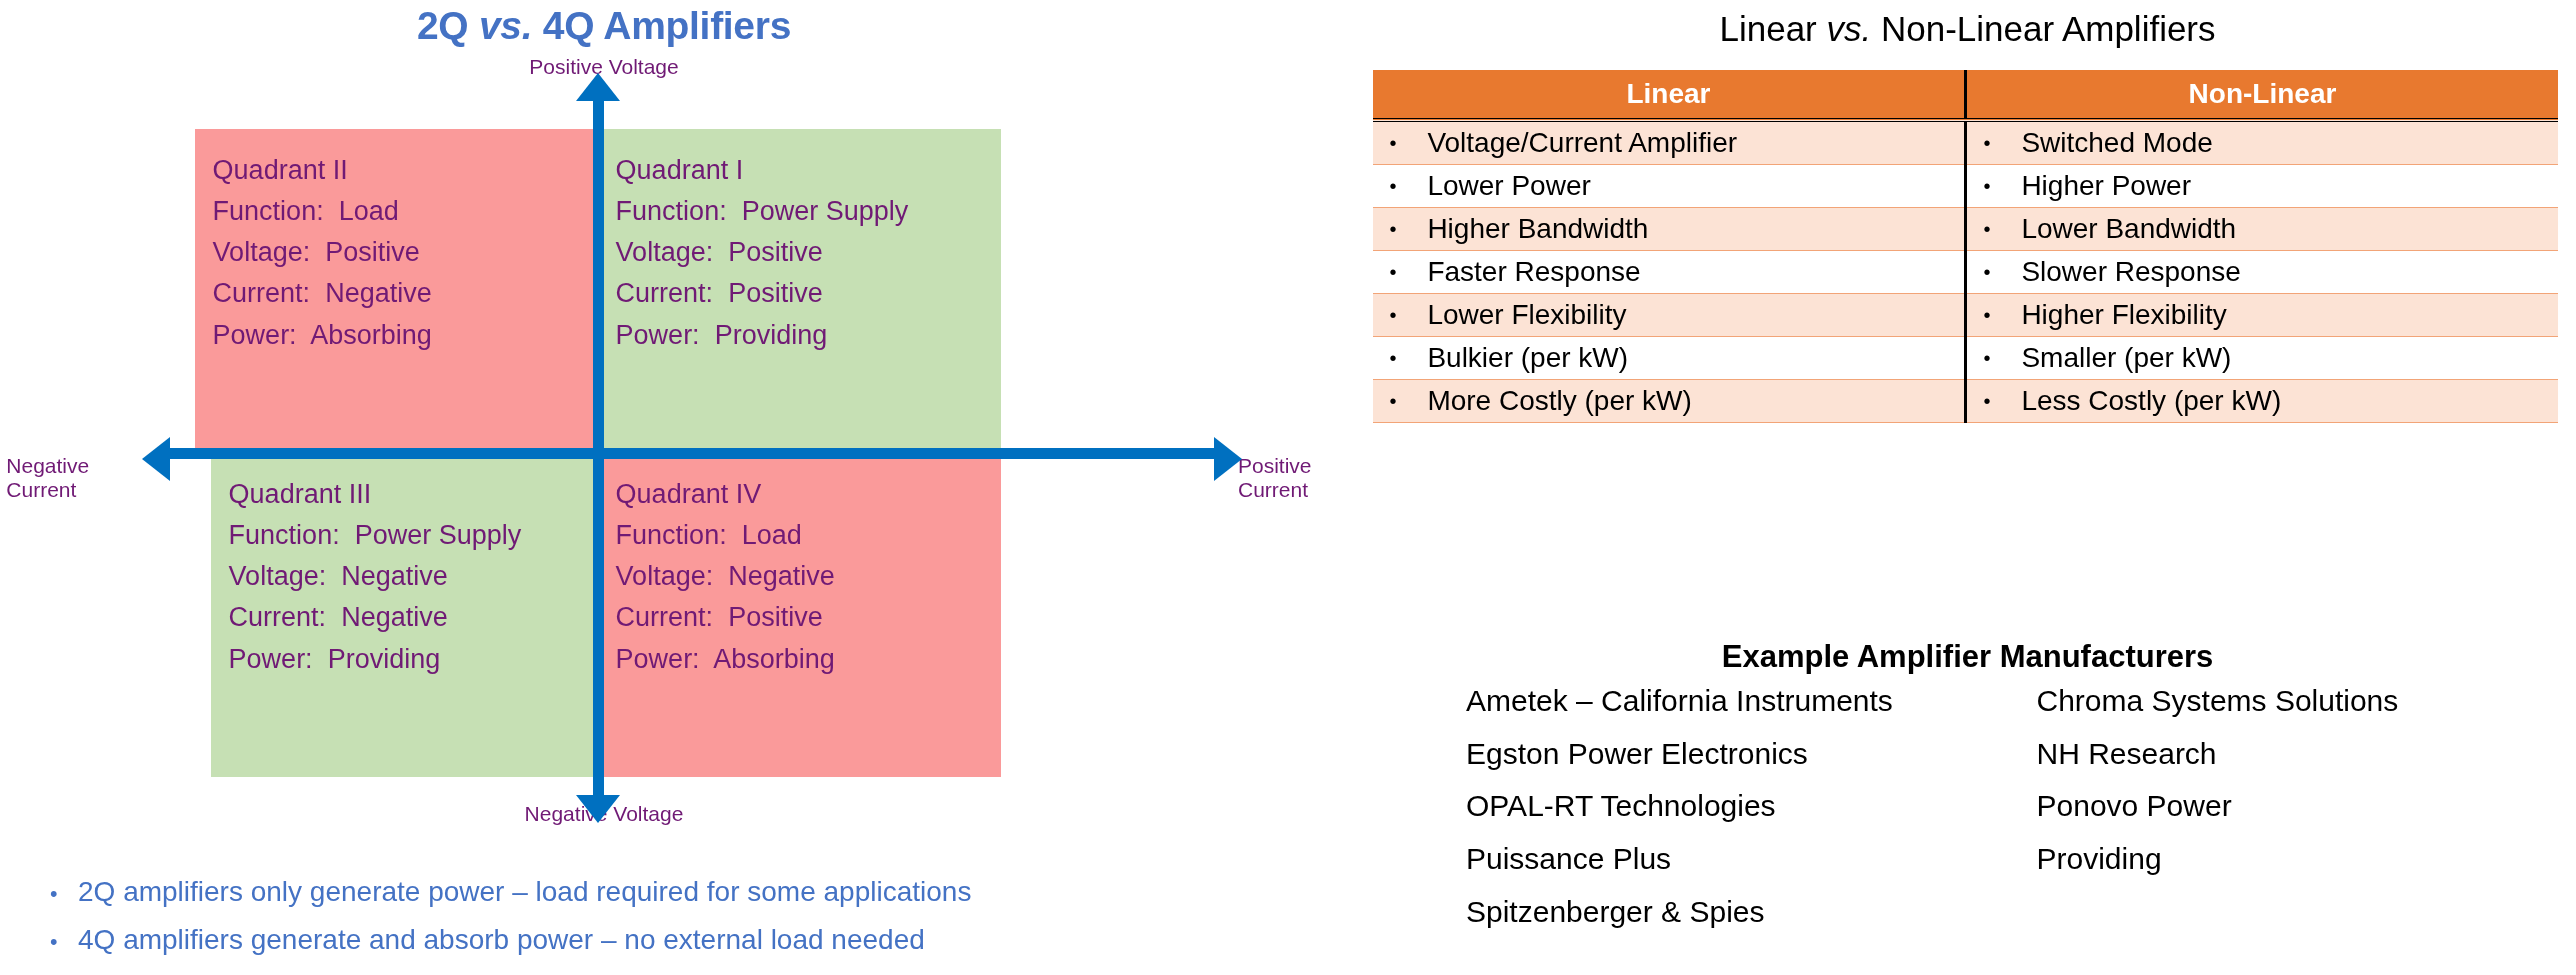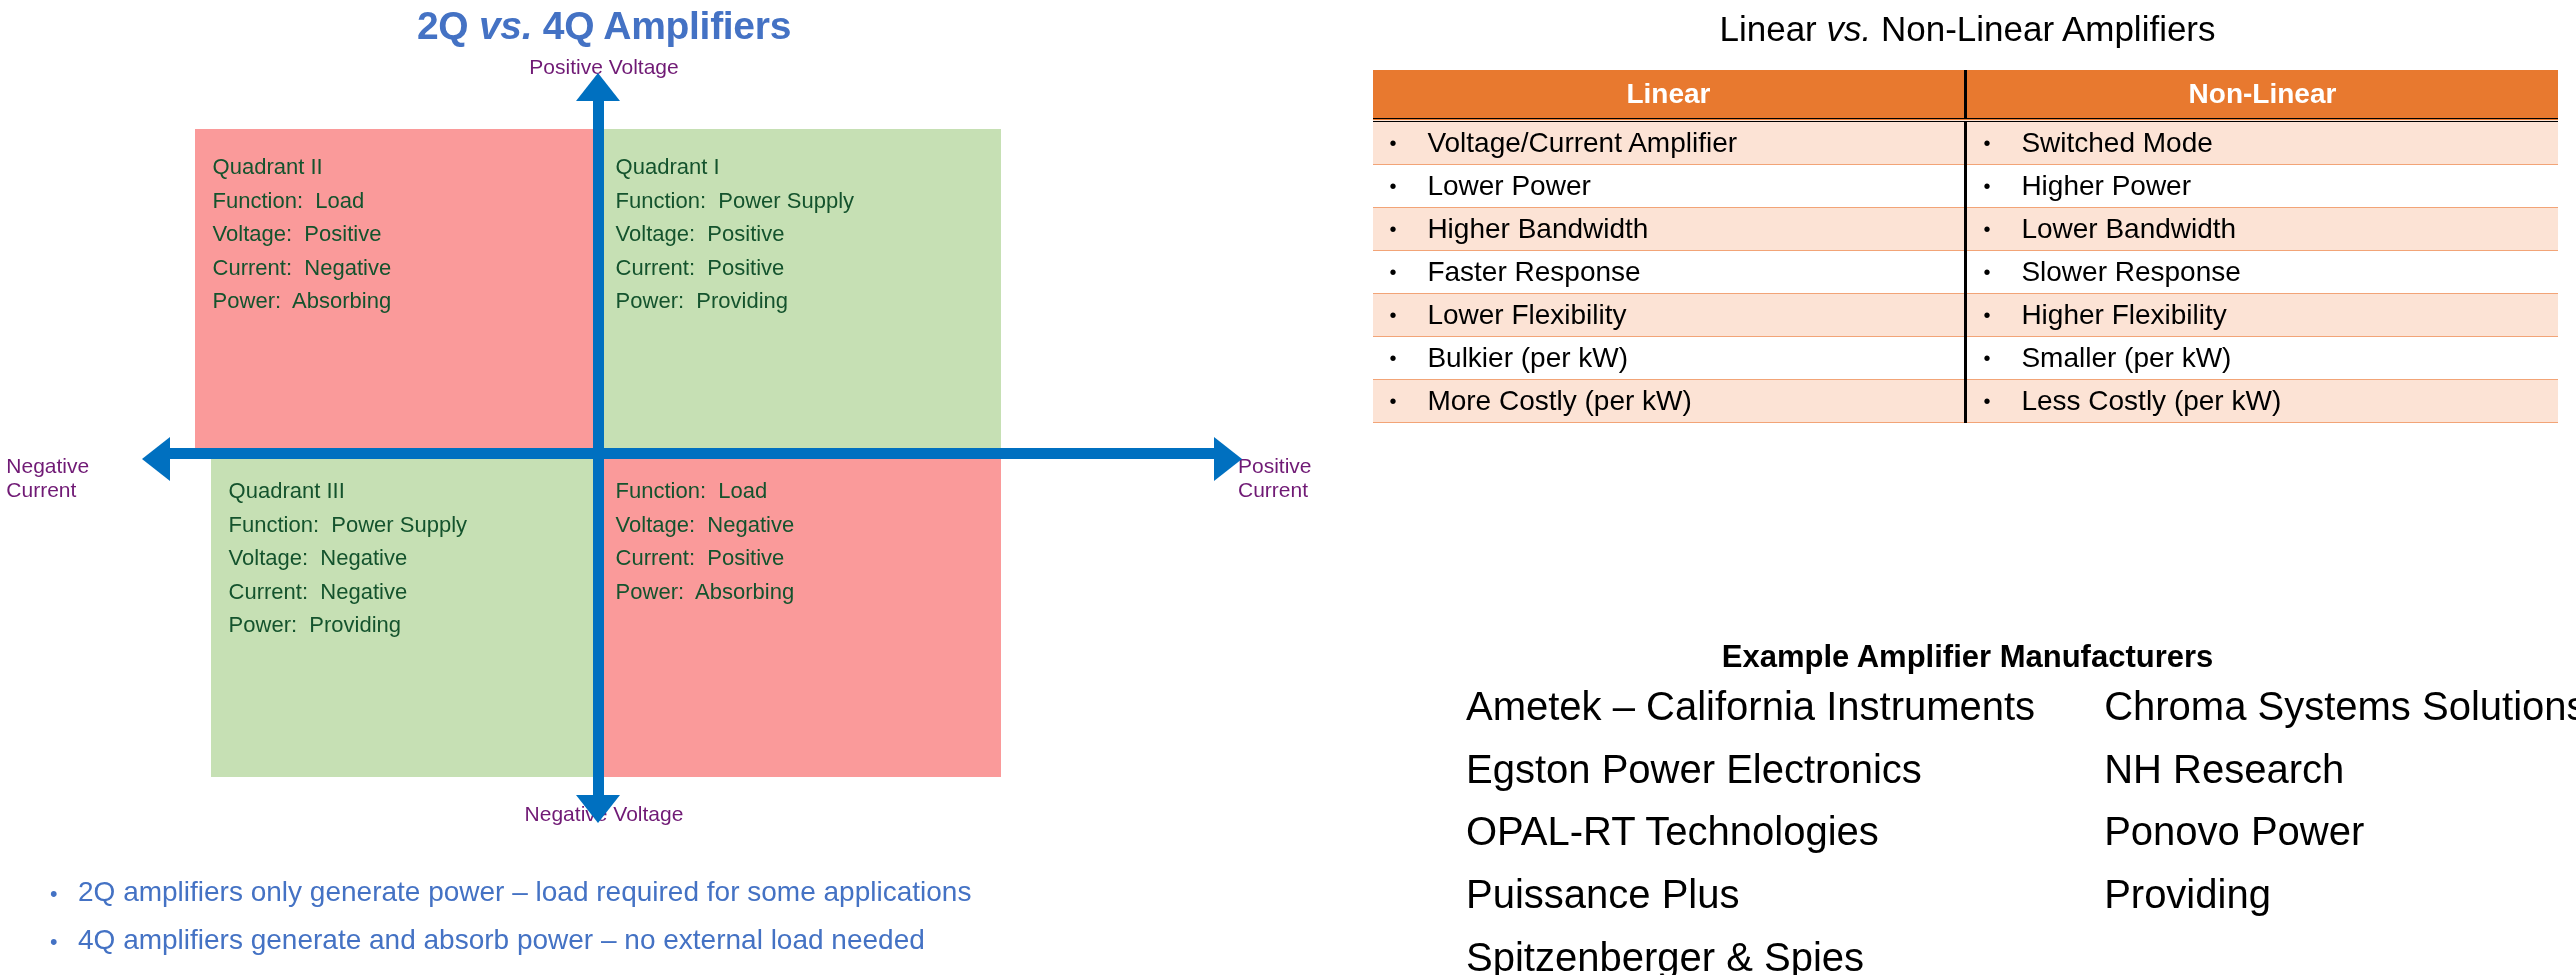--- a/index.html
+++ b/index.html
@@ -57,22 +57,22 @@
     position: absolute;
     width: 403px; height: 324px;
     box-sizing: border-box;
     padding: 21.4px 0 0 17.6px;
   }
   .quad.q2 { left: 0;     top: 0;   background: #FA9A9A; }
   .quad.q1 { left: 403px; top: 0;   background: #C6E0B4; }
   .quad.q3 { left: 16px;     top: 324px; background: #C6E0B4; }
   .quad.q4 { left: 403px; top: 324px; background: #FA9A9A; }
   .quad .line {
-    font-size: 22px;
-    color: #14532d;
+    font-size: 27px;
+    color: #701a75;
     line-height: 1.52;
     white-space: pre;
   }
 
   
   #v-axis {
     position: absolute;
     left: 593px; top: 96px;
     width: 11.3px; height: 706px;
     background: #0070C0;
@@ -213,21 +213,21 @@
     left: 0; top: 686px;
     width: 1217px;
     display: flex;
   }
   #mfg-cols .mfg-col {
     flex: 0 0 50%;
   }
   #mfg-cols .mfg-col.left  { padding-left: 107px; box-sizing: border-box; }
   #mfg-cols .mfg-col.right { padding-left: 69px; box-sizing: border-box; }
   #mfg-cols .mfg-item {
-    font-size: 40px;
+    font-size: 30px;
     color: #000000;
     line-height: 1.0;
     margin-bottom: 22.7px;
     white-space: nowrap;
   }
 </style>
 </head>
 <body>
 
 <div id="left-panel">
@@ -257,20 +257,21 @@
       <div class="line">Power:  Providing</div>
     </div>
     <div class="quad q3">
       <div class="line">Quadrant III</div>
       <div class="line">Function:  Power Supply</div>
       <div class="line">Voltage:  Negative</div>
       <div class="line">Current:  Negative</div>
       <div class="line">Power:  Providing</div>
     </div>
     <div class="quad q4">
+      <div class="line">Quadrant IV</div>
       <div class="line">Function:  Load</div>
       <div class="line">Voltage:  Negative</div>
       <div class="line">Current:  Positive</div>
       <div class="line">Power:  Absorbing</div>
     </div>
   </div>
 
   <div id="v-axis"></div>
   <div id="v-arrow-up"></div>
   <div id="v-arrow-down"></div>

